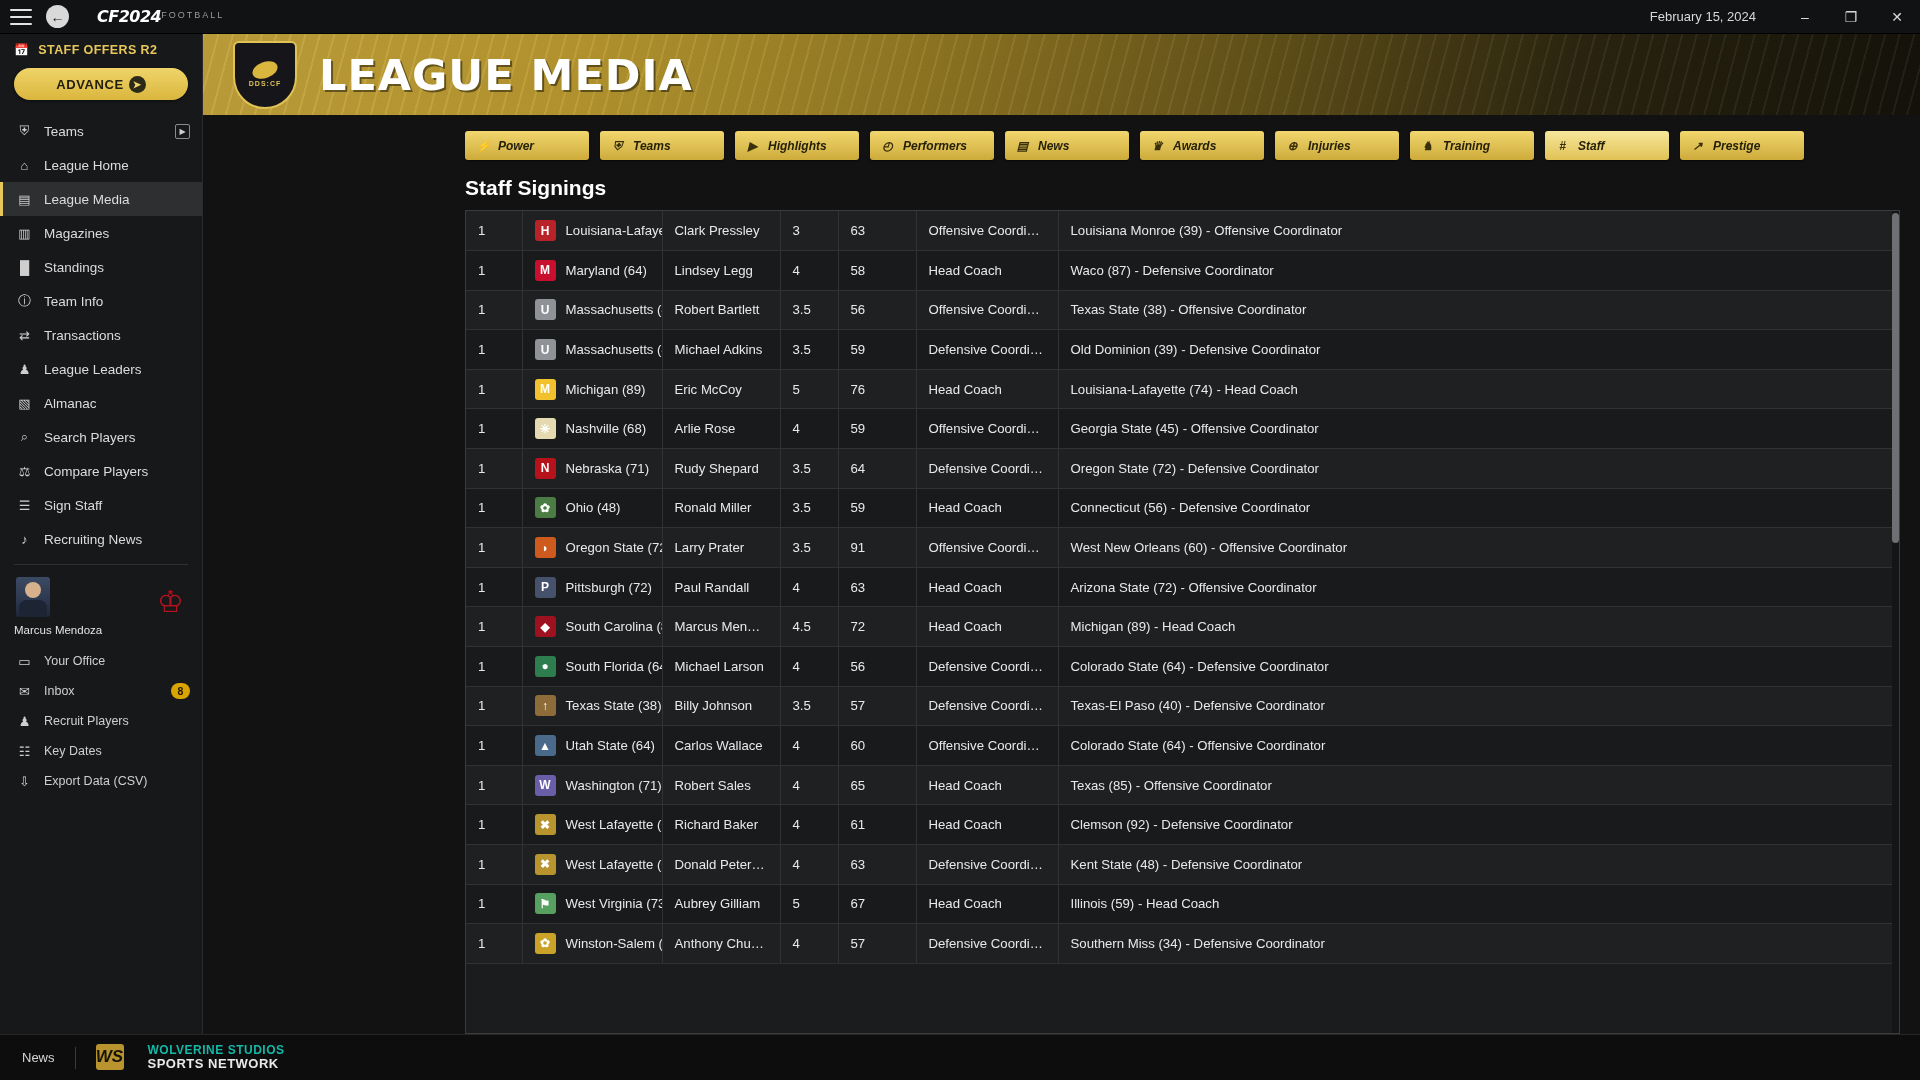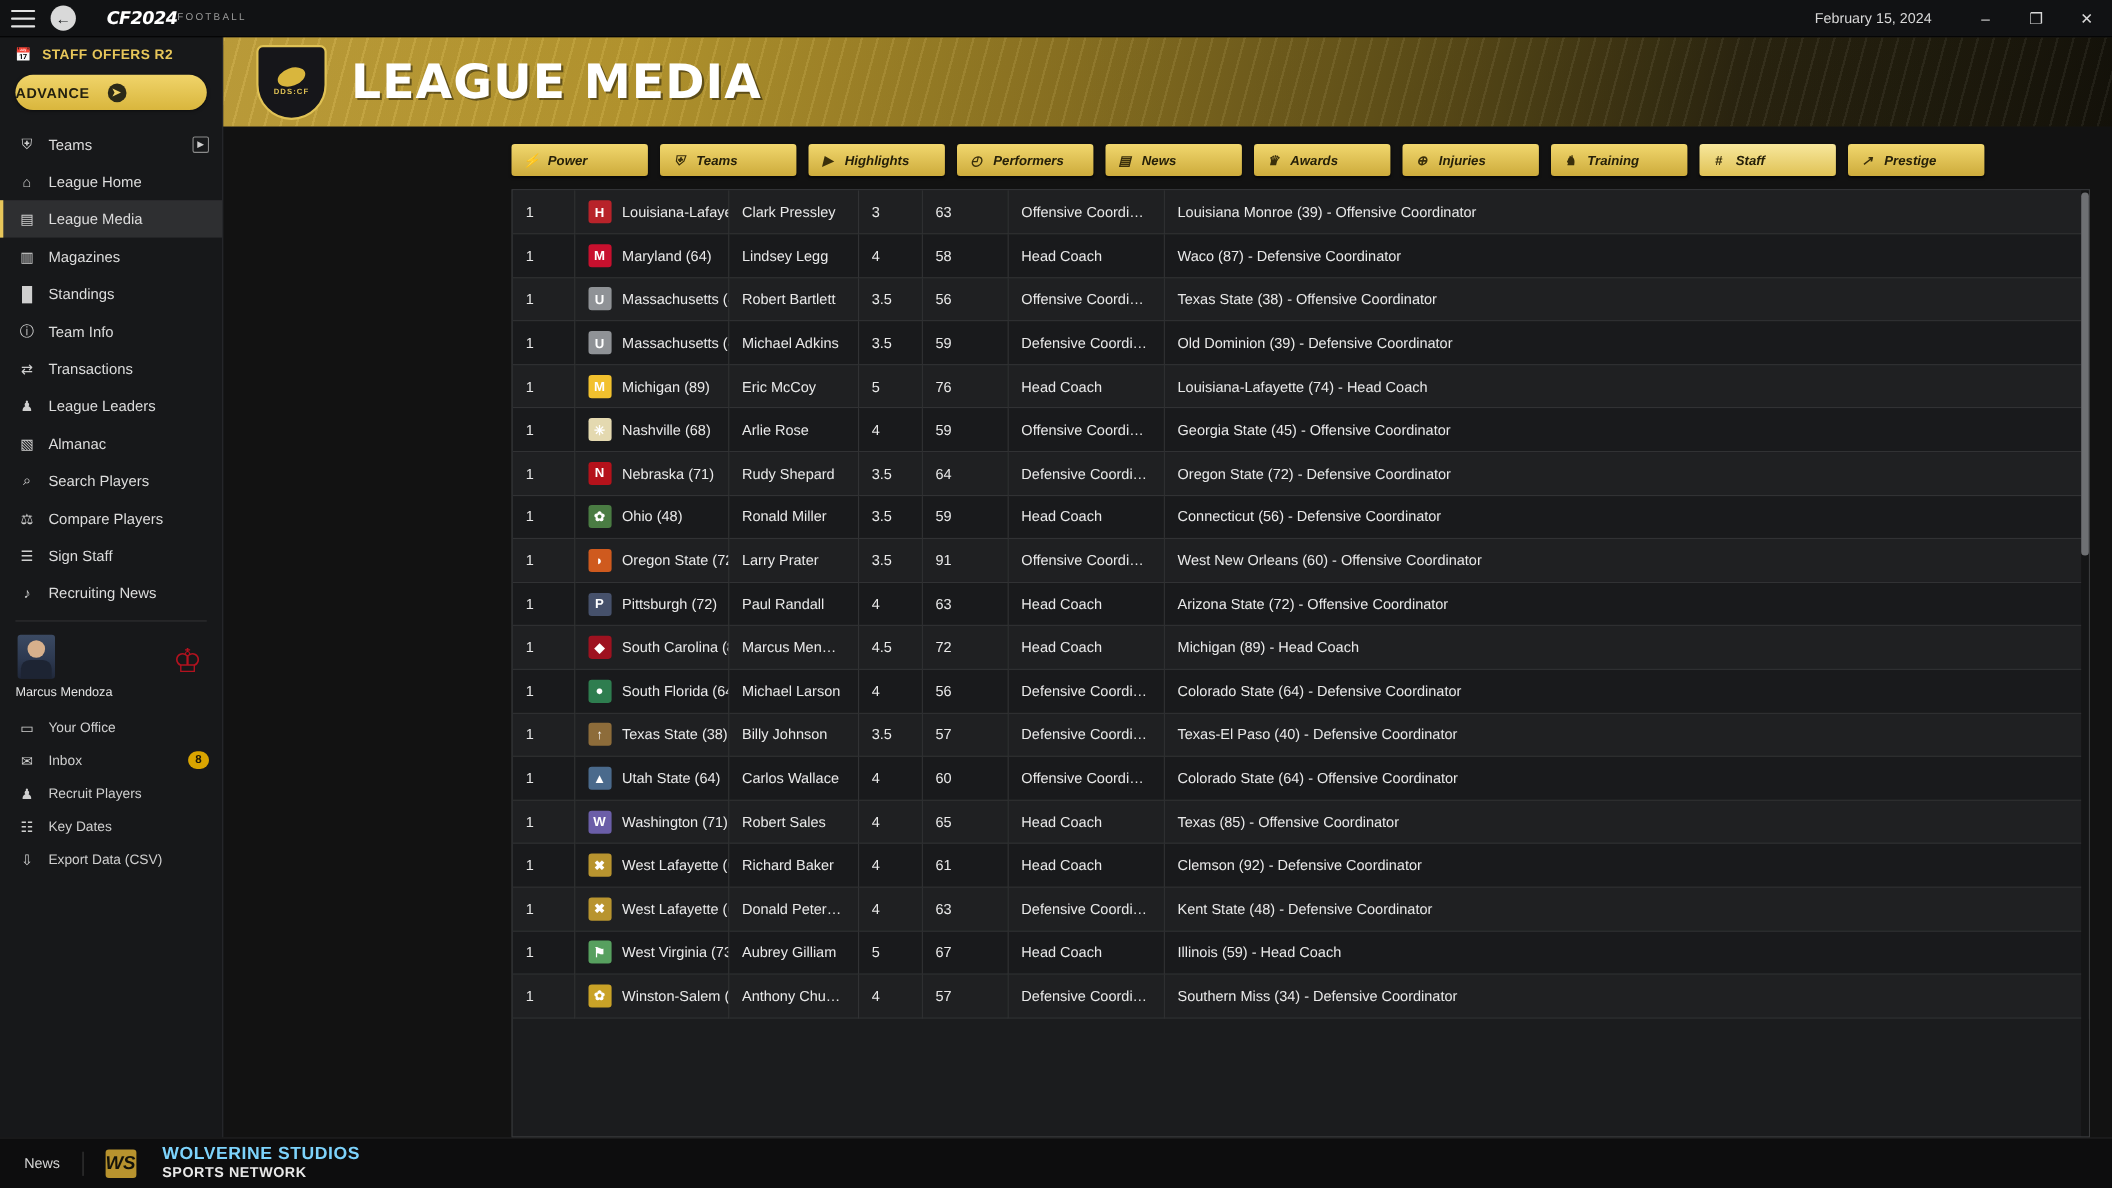--- a/index.html
+++ b/index.html
@@ -50,21 +50,21 @@
   }
   .staff-offers {
     display: flex; align-items: center; gap: 9px; padding: 9px 12px 5px 14px;
     color: #e7c65a; font-size: 12.5px; font-weight: bold; letter-spacing: .4px;
   }
   .staff-offers .ico { font-size: 12px; color: #cfae48; }
   .advance {
     margin: 6px 14px 14px 14px; height: 32px; border-radius: 16px;
     background: linear-gradient(180deg,#f0d46a,#d9b63d);
     color: #23200f; font-weight: bold; font-size: 13px; letter-spacing: .6px;
-    display: flex; align-items: center; gap: 16px; cursor: pointer;
+    display: flex; align-items: center; justify-content: center; gap: 5px; cursor: pointer;
     box-shadow: 0 1px 3px rgba(0,0,0,.5);
   }
   .advance .circ {
     width: 17px; height: 17px; border-radius: 50%; background: #2b2a18; color: #f0d46a;
     display: flex; align-items: center; justify-content: center; font-size: 10px;
   }
   .navlist { display: flex; flex-direction: column; }
   .navitem {
     display: flex; align-items: center; gap: 11px; height: 34px; padding: 0 12px 0 16px;
     font-size: 13.5px; color: #dcdcdc; cursor: pointer; position: relative;
@@ -188,21 +188,21 @@
   }
   .footer .news { font-size: 13px; color: #d6d6d6; padding-left: 22px; }
   .footer .sep { width: 1px; height: 22px; background: #3a3a3b; margin: 0 20px; }
   .wss { display: flex; align-items: center; gap: 24px; }
   .wss .mark {
     width: 28px; height: 26px; background: #b8932e; color: #14130a; font-weight: bold;
     font-style: italic; font-size: 17px; display: flex; align-items: center; justify-content: center;
     border-radius: 3px;
   }
   .wss .txt { line-height: 1.05; }
-  .wss .t1 { font-size: 16px; font-weight: bold; color: #7dd3fc; letter-spacing: .5px; }
+  .wss .t1 { font-size: 12px; font-weight: bold; color: #14b8a6; letter-spacing: .5px; }
   .wss .t2 { font-size: 13px; font-weight: bold; color: #e9e9e9; letter-spacing: .5px; }
 </style>
 </head>
 <body>
 
 <div id="app">
 
   <div class="titlebar">
     <div class="tb-left">
       <div class="hamburger">
@@ -371,20 +371,21 @@
           <div class="tab active">
             <span class="tico">#</span>
             <span>Staff</span>
           </div>
           <div class="tab">
             <span class="tico">↗</span>
             <span>Prestige</span>
           </div>
         </div>
 
+      <div class="section-title">Staff Signings</div>
 
       <div class="tablewrap">
         <table class="signings">
           <tbody id="signings-body">
               <tr>
                 <td class="c-rank">1</td>
                 <td class="c-team">
                   <div class="teamcell">
                     <span class="logo" style="background: rgb(184, 35, 42);">H</span>
                     <span>Louisiana-Lafayette (74)</span>

